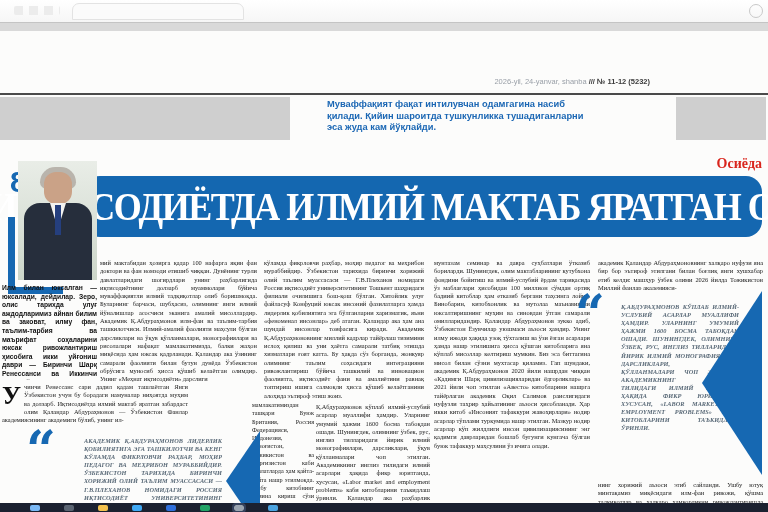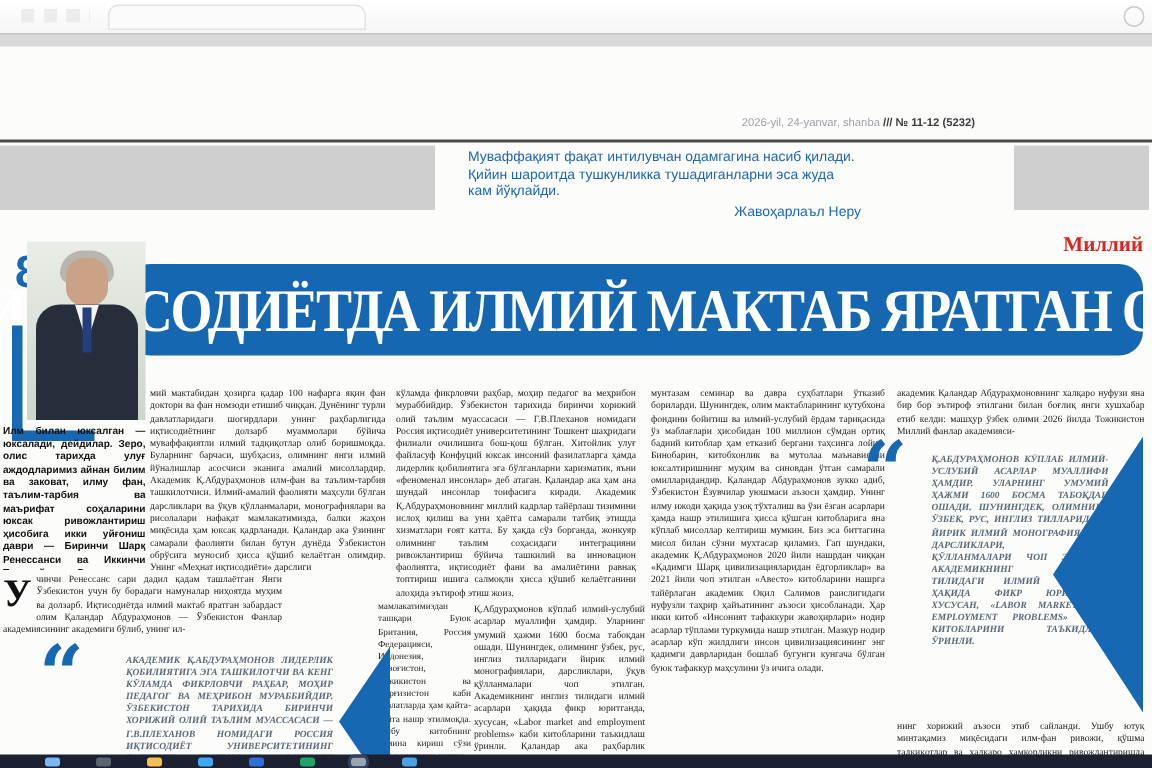--- a/index.html
+++ b/index.html
@@ -21,21 +21,21 @@
   
   #dateline{left:380px;top:46px;width:270px;height:12px;font-size:7.5px;color:#9aa0a8;text-align:right;}
   #dateline b{color:#3c3c3c;}
   #logo{left:655px;top:36px;width:108px;height:26px;font-family:"Liberation Serif",serif;
         font-weight:bold;font-size:22px;color:#1c4693;text-align:right;letter-spacing:.5px;}
   #rule{left:0;top:62px;width:768px;height:2px;background:#4a4a4a;}
   #pageno-box{left:0;top:66px;width:290px;height:43px;background:#cfcfcf;}
   #pageno{left:10px;top:68px;font-size:30px;font-weight:bold;color:#1668b2;
           text-shadow:0 0 2px #ffffff;}
   #right-box{left:676px;top:66px;width:90px;height:43px;background:#cfcfcf;}
-  #epigraph{left:312px;top:68px;width:262px;height:44px;color:#1b67b4;font-weight:normal;
+  #epigraph{left:327px;top:68px;width:262px;height:44px;color:#1b67b4;font-weight:bold;
             font-size:9.3px;line-height:11.5px;}
   #epigraph .author{display:block;text-align:right;margin-top:2px;}
 
   
   #section-label{left:640px;top:125px;width:122px;text-align:right;
                  font-family:"Liberation Serif",serif;font-weight:bold;font-size:14px;color:#d9251d;}
   #banner{left:84px;top:145px;width:678px;height:61px;background:#1467b0;border-radius:16px;
           display:flex;align-items:center;justify-content:center;}
   #headline{font-family:"Liberation Serif",serif;font-weight:bold;color:#ffffff;
             font-size:36px;letter-spacing:-1.5px;transform:scaleY(1.12);white-space:nowrap;}
@@ -110,24 +110,23 @@
   <div id="rule" class="abs"></div>
 
   <div id="pageno-box" class="abs">
     <div id="pageno" class="abs">8</div>
   </div>
   <div id="right-box" class="abs"></div>
 
   <div id="epigraph" class="abs">
     <span>Муваффақият фақат интилувчан одамгагина насиб қилади.</span>
     <span>Қийин шароитда тушкунликка тушадиганларни эса жуда кам йўқлайди.</span>
-    <span class="author">Жавоҳарлаъл Неру</span>
   </div>
 
-  <div id="section-label" class="abs">Миллий</div>
+  <div id="section-label" class="abs">Осиёда</div>
 
   <div id="banner" class="abs">
     <div id="headline">ИҚТИСОДИЁТДА ИЛМИЙ МАКТАБ ЯРАТГАН ОЛИМ</div>
   </div>
 
   <div id="photo" class="abs">
     <div class="hair"></div>
     <div class="face"></div>
     <div class="suit"></div>
     <div class="shirt"></div>

